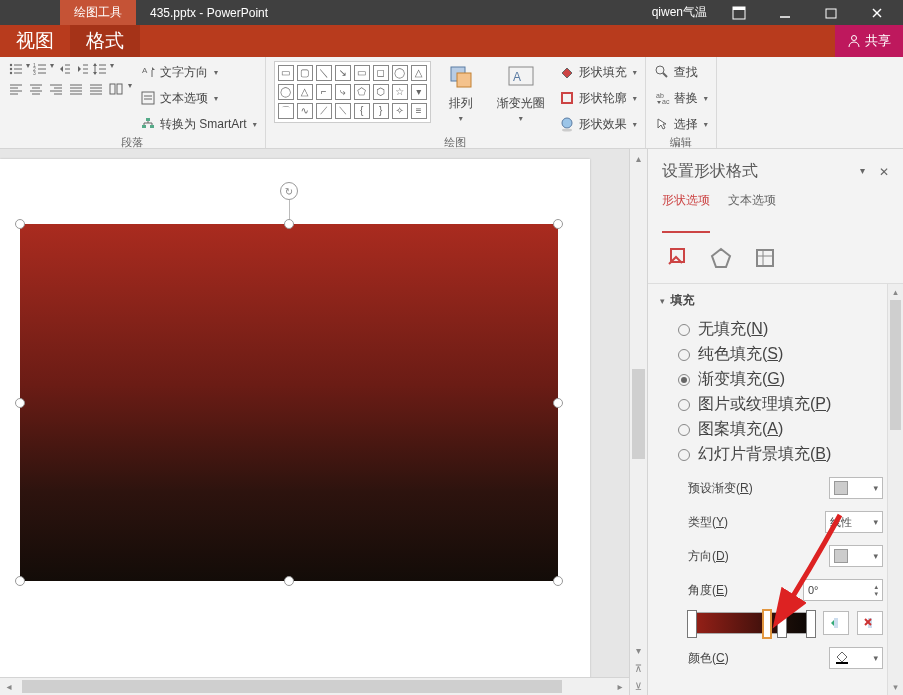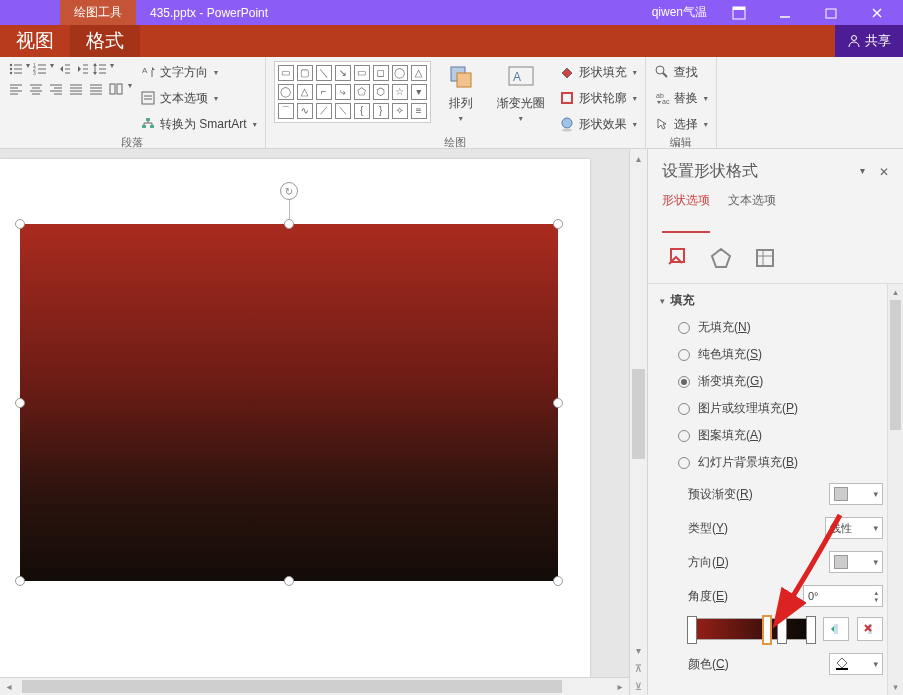--- a/index.html
+++ b/index.html
@@ -1,28 +1,28 @@
 <!DOCTYPE html>
 <html><head>
 <meta charset="utf-8">
 <style>
 * { box-sizing: border-box; margin: 0; padding: 0; font-family: "Microsoft YaHei", "Segoe UI", sans-serif; }
 body { background: #e6e6e6; width: 903px; height: 695px; overflow: hidden; font-size: 12px; color: #444; }
 
-.titlebar { background: #8b5cf6; height: 25px; display: flex; align-items: center; color: #fff; }
+.titlebar { background: #404040; height: 25px; display: flex; align-items: center; color: #fff; }
 .titlebar .context-tab { background: #c55336; padding: 0 14px; height: 25px; display: flex; align-items: center; margin-left: 60px; font-size: 12px; }
 .titlebar .doc-title { margin-left: 14px; font-size: 12px; }
 .titlebar .right-area { margin-left: auto; display: flex; align-items: center; gap: 18px; padding-right: 12px; }
 .titlebar .sysbtn { width: 28px; height: 24px; display:flex; align-items:center; justify-content:center; }
 .tabbar { background: #b83b1d; height: 32px; display: flex; align-items: stretch; color: #fff; }
 .tabbar .tab { padding: 0 16px; display:flex; align-items:center; font-size: 19px; }
 .tabbar .tab.active { background: #a53318; }
 .tabbar .tellme { display:flex; align-items:center; margin-left: 6px; font-size: 13px; opacity: .9; }
 .tabbar .tellme .bulb { margin-right: 6px; }
-.tabbar .share { margin-left:auto; background:#4c1d95; padding:8px 12px; display:flex; align-items:center; font-size:13px; }
+.tabbar .share { margin-left:auto; background:#be185d; padding:8px 12px; display:flex; align-items:center; font-size:13px; }
 .ribbon { background: #f3f3f3; height: 92px; border-bottom: 1px solid #d4d4d4; display:flex; }
 .group { border-right: 1px solid #d9d9d9; padding: 4px 8px 2px 8px; display:flex; flex-direction:column; justify-content:space-between; }
 .group-label { text-align:center; font-size: 11px; color:#666; padding-bottom: 2px; }
 .group-body { flex:1; display:flex; gap:8px; align-items:flex-start; }
 .btn-col { display:flex; flex-direction:column; gap:4px; font-size:12px; color:#444; }
 .btn-row-item { display:flex; align-items:center; gap:4px; cursor: default; height: 22px; }
 .icon-box { width:16px; height:16px; display:flex; align-items:center; justify-content:center; color:#666; }
 .shape-gallery { display:grid; grid-template-columns: repeat(8, 16px); grid-auto-rows: 16px; gap:3px; border:1px solid #ccc; background:#fff; padding:3px; }
 .shape-gallery div { border:1px solid #888; font-size:10px; text-align:center; line-height:14px; color:#666;}
 .big-btn { display:flex; flex-direction:column; align-items:center; gap:2px; font-size:12px; padding:0 6px; }
@@ -55,21 +55,21 @@
 .pane-tabs .pt.active { color:#c44; border-bottom:2px solid #c44; }
 .pane-icons { display:flex; gap:14px; padding: 10px 14px; }
 .pane-icons .pi { width:30px; height:30px; display:flex; align-items:center; justify-content:center; }
 .pane-icons .pi.active svg path, .pane-icons .pi.active svg polygon { stroke:#c44; }
 .pane-body { flex:1; overflow:hidden; border-top:1px solid #ddd; position:relative; }
 .pane-scroll { position:absolute; right:0; top:0; bottom:0; width:16px; background:#eee; border-left:1px solid #ddd;}
 .pane-scroll .arrow { height:16px; display:flex;align-items:center;justify-content:center;color:#888;font-size:9px;}
 .pane-scroll .pthumb { position:absolute; top:16px; left:2px; right:2px; height:130px; background:#cfcfcf; }
 .section-hd { display:flex; align-items:center; gap:6px; padding:8px 12px; color:#444; }
 .section-hd .tri { font-size:9px; color:#666; }
-.radio-list { padding: 2px 12px 6px 30px; display:flex; flex-direction:column; gap:10px; font-size:12px; color:#444; }
+.radio-list { padding: 2px 12px 6px 30px; display:flex; flex-direction:column; gap:4px; font-size:16px; color:#444; }
 .radio-item { display:flex; align-items:center; gap:8px; }
 .radio { width:12px; height:12px; border:1px solid #888; border-radius:50%; display:flex; align-items:center; justify-content:center; }
 .radio.checked::after { content:""; width:6px; height:6px; border-radius:50%; background:#666; }
 .prop-row { display:flex; align-items:center; padding:6px 20px 6px 40px; font-size:12px; }
 .prop-row .lbl { flex:1; color:#444; }
 .dd { width:54px; height:22px; border:1px solid #bbb; background:#fff; display:flex; align-items:center; justify-content:space-between; padding:0 4px; font-size:11px; }
 .dd .swatch { width:14px; height:14px; background:#ccc; border:1px solid #999; }
 .dd .car { font-size:9px; color:#666; }
 .spin { width:80px; height:22px; border:1px solid #bbb; background:#fff; display:flex; align-items:center; padding:0 4px; justify-content:space-between; font-size:11px;}
 .spin .sc { display:flex; flex-direction:column; font-size:7px; color:#666; line-height:7px;}

